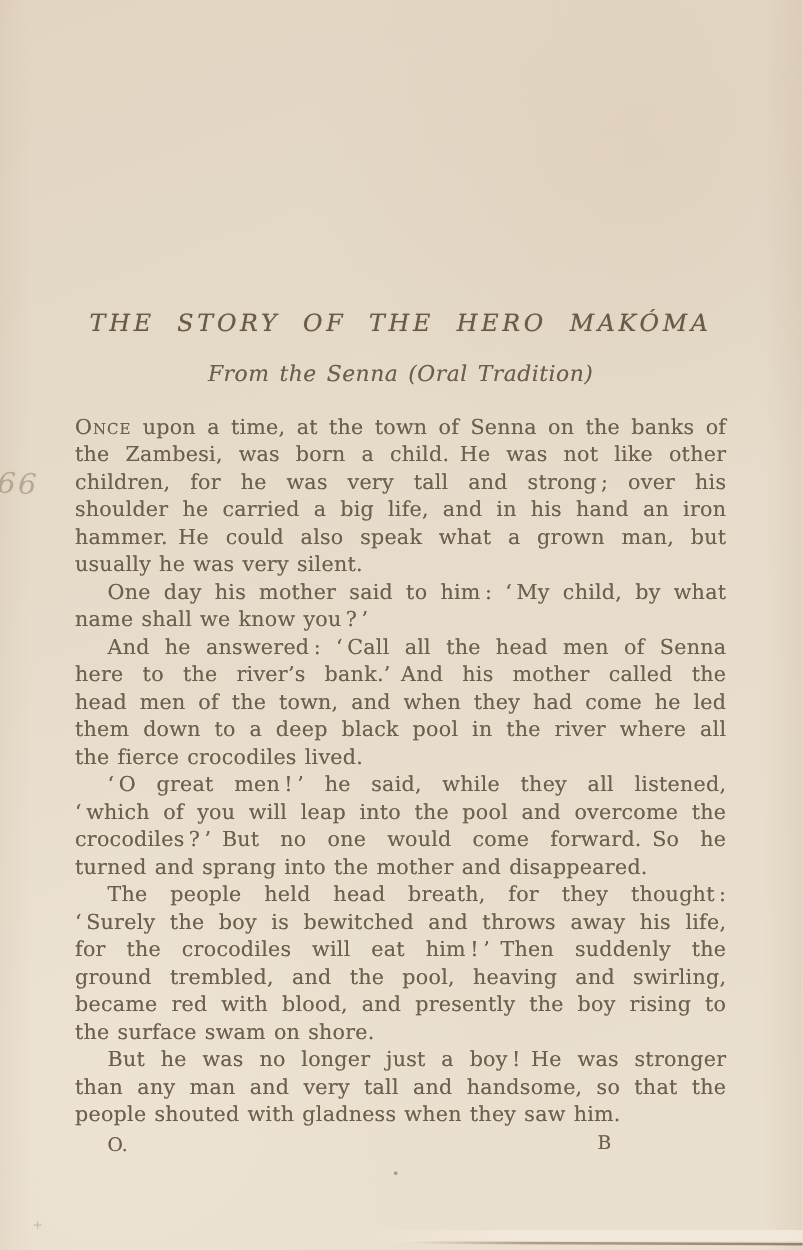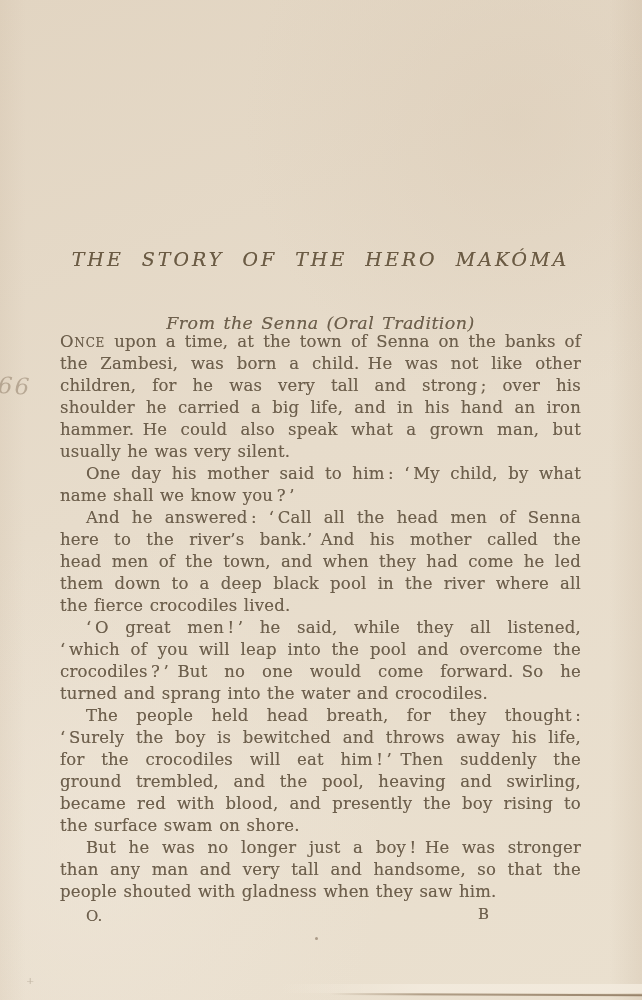--- a/index.html
+++ b/index.html
@@ -34,21 +34,20 @@
   }
   .subtitle {
     position: absolute; top: 290px; left: 0; right: 0;
     text-align: center;
     font-style: italic;
     font-size: 17.5px;
     letter-spacing: 0.4px;
     word-spacing: 2px;
     color: #6d5f4c;
     text-shadow: 0 0 0.5px rgba(109,95,76,0.6);
-    margin-top: 23px;
   }
   .bodytext {
     position: absolute; top: 331px; left: 0; right: 0;
     font-size: 16.5px;
     line-height: 22px;
     letter-spacing: 0.2px;
     word-spacing: 1px;
     text-shadow: 0 0 0.5px rgba(109,95,76,0.55);
   }
   .line { display: block; }
@@ -116,21 +115,21 @@
       <div class="line j indent">One day his mother said to him : ‘ My child, by what</div>
       <div class="line end">name shall we know you ? ’</div>
       <div class="line j indent">And he answered : ‘ Call all the head men of Senna</div>
       <div class="line j">here to the river’s bank.’ And his mother called the</div>
       <div class="line j">head men of the town, and when they had come he led</div>
       <div class="line j">them down to a deep black pool in the river where all</div>
       <div class="line end">the fierce crocodiles lived.</div>
       <div class="line j indent">‘ O great men ! ’ he said, while they all listened,</div>
       <div class="line j">‘ which of you will leap into the pool and overcome the</div>
       <div class="line j">crocodiles ? ’ But no one would come forward. So he</div>
-      <div class="line end">turned and sprang into the water and crocodiles.</div>
+      <div class="line end">turned and sprang into the mother and disappeared.</div>
       <div class="line j indent">The people held head breath, for they thought :</div>
       <div class="line j">‘ Surely the boy is bewitched and throws away his life,</div>
       <div class="line j">for the crocodiles will eat him ! ’ Then suddenly the</div>
       <div class="line j">ground trembled, and the pool, heaving and swirling,</div>
       <div class="line j">became red with blood, and presently the boy rising to</div>
       <div class="line end">the surface swam on shore.</div>
       <div class="line j indent">But he was no longer just a boy ! He was stronger</div>
       <div class="line j">than any man and very tall and handsome, so that the</div>
       <div class="line end">people shouted with gladness when they saw him.</div>
     </div>

